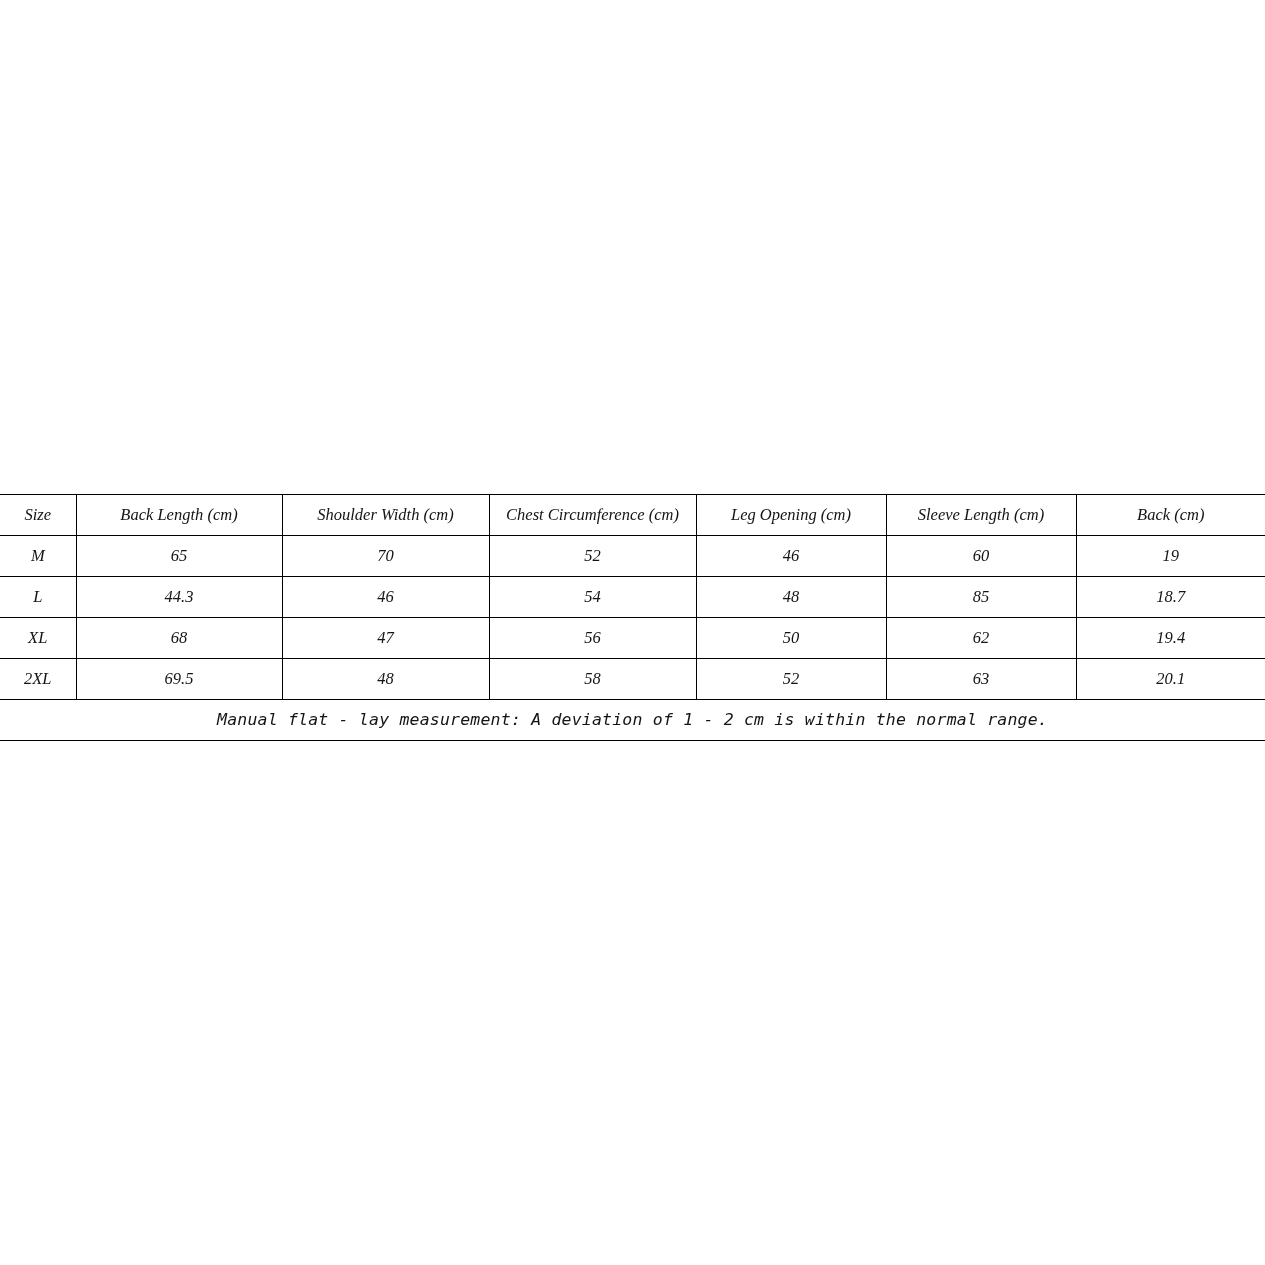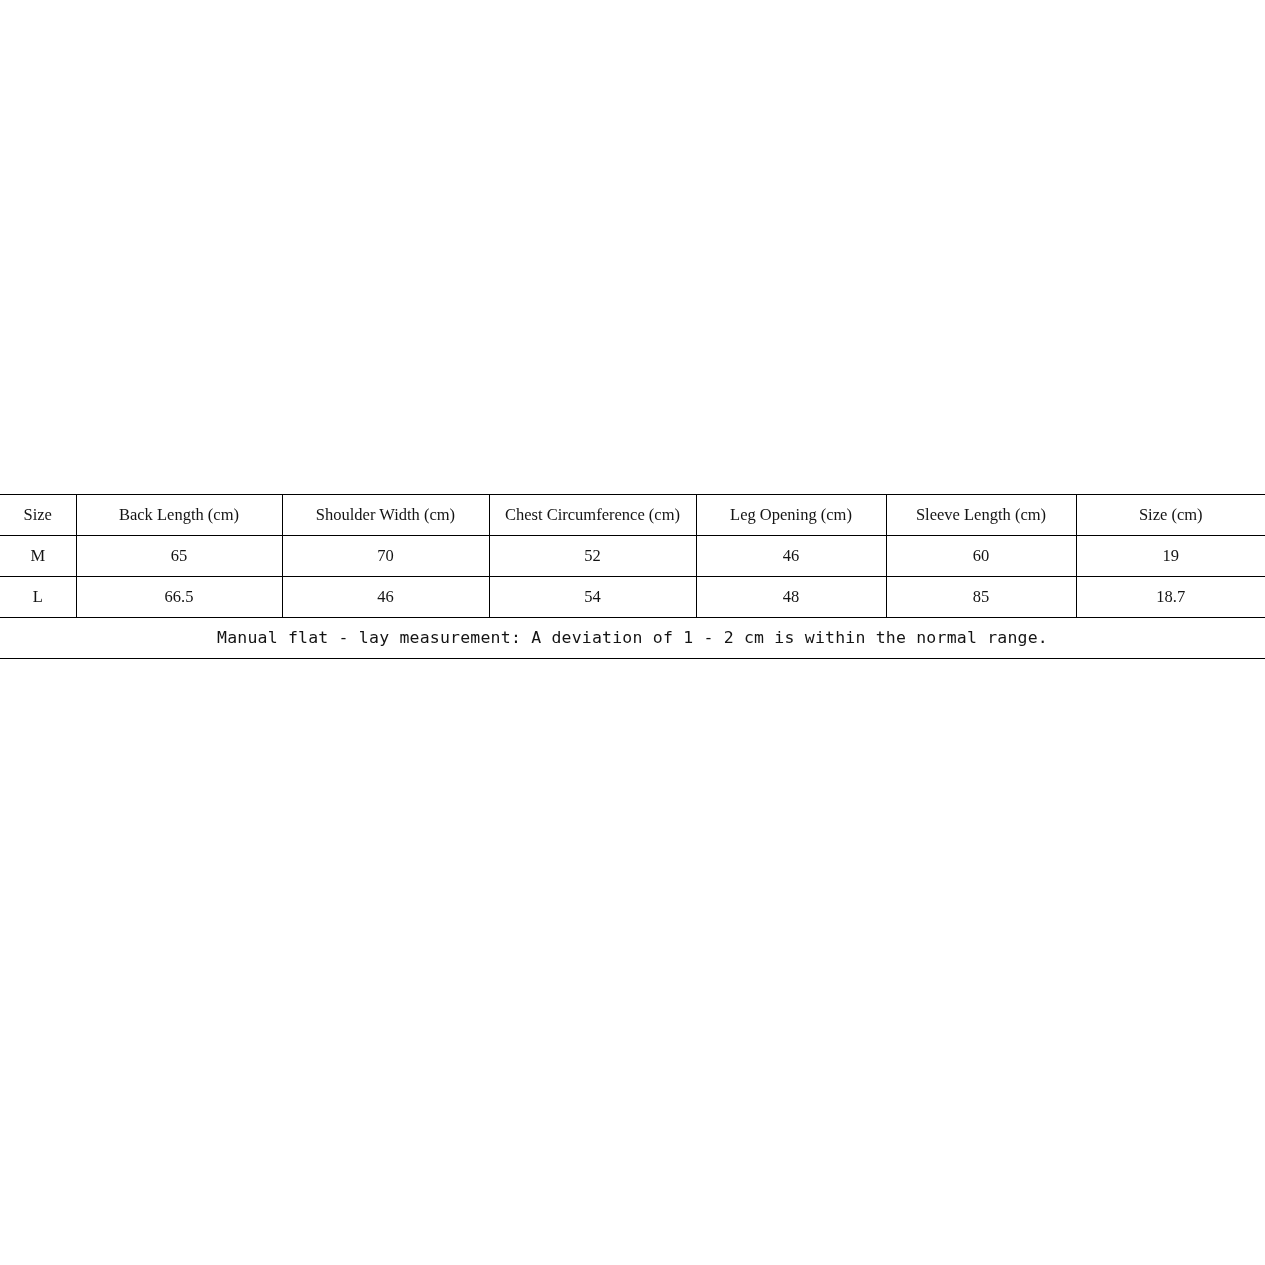--- a/index.html
+++ b/index.html
@@ -25,20 +25,21 @@
   .size-table-wrap {
     position: absolute;
     left: 0;
     top: 494px;
     width: 1265px;
   }
   table.size-table {
     border-collapse: collapse;
     width: 1265px;
     table-layout: fixed;
+    font-style: italic;
   }
   table.size-table td,
   table.size-table th {
     border: 1px solid #000000;
     border-left: none;
     border-right: 1px solid #000000;
     text-align: center;
     vertical-align: middle;
     font-weight: normal;
     font-size: 16.5px;
@@ -87,44 +88,62 @@
           <col class="c6">
       </colgroup>
       <tbody>
         <tr class="header-row">
           <td>Size</td>
           <td>Back Length (cm)</td>
           <td>Shoulder Width (cm)</td>
           <td>Chest Circumference (cm)</td>
           <td>Leg Opening (cm)</td>
           <td>Sleeve Length (cm)</td>
-          <td>Size (cm)</td>
+          <td>Back (cm)</td>
         </tr>
 
         <tr>
           <td>M</td>
           <td>65</td>
           <td>70</td>
           <td>52</td>
           <td>46</td>
           <td>60</td>
           <td>19</td>
         </tr>
 
         <tr>
           <td>L</td>
-          <td>66.5</td>
+          <td>44.3</td>
           <td>46</td>
           <td>54</td>
           <td>48</td>
           <td>85</td>
           <td>18.7</td>
         </tr>
 
+        <tr>
+          <td>XL</td>
+          <td>68</td>
+          <td>47</td>
+          <td>56</td>
+          <td>50</td>
+          <td>62</td>
+          <td>19.4</td>
+        </tr>
 
+        <tr>
+          <td>2XL</td>
+          <td>69.5</td>
+          <td>48</td>
+          <td>58</td>
+          <td>52</td>
+          <td>63</td>
+          <td>20.1</td>
+        </tr>
 
 
         <tr class="note-row">
           <td colspan="7">Manual flat - lay measurement: A deviation of 1 - 2 cm is within the normal range.</td>
         </tr>
       </tbody>
     </table>
   </div>
 
 </div>

